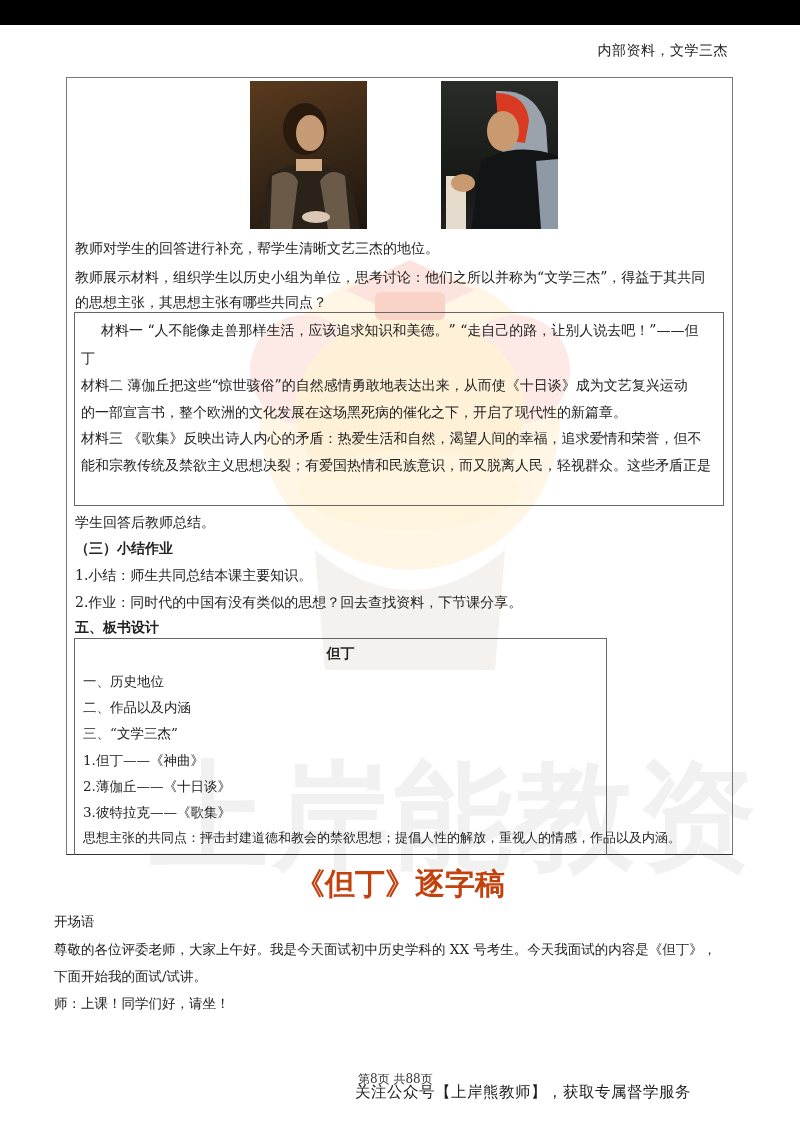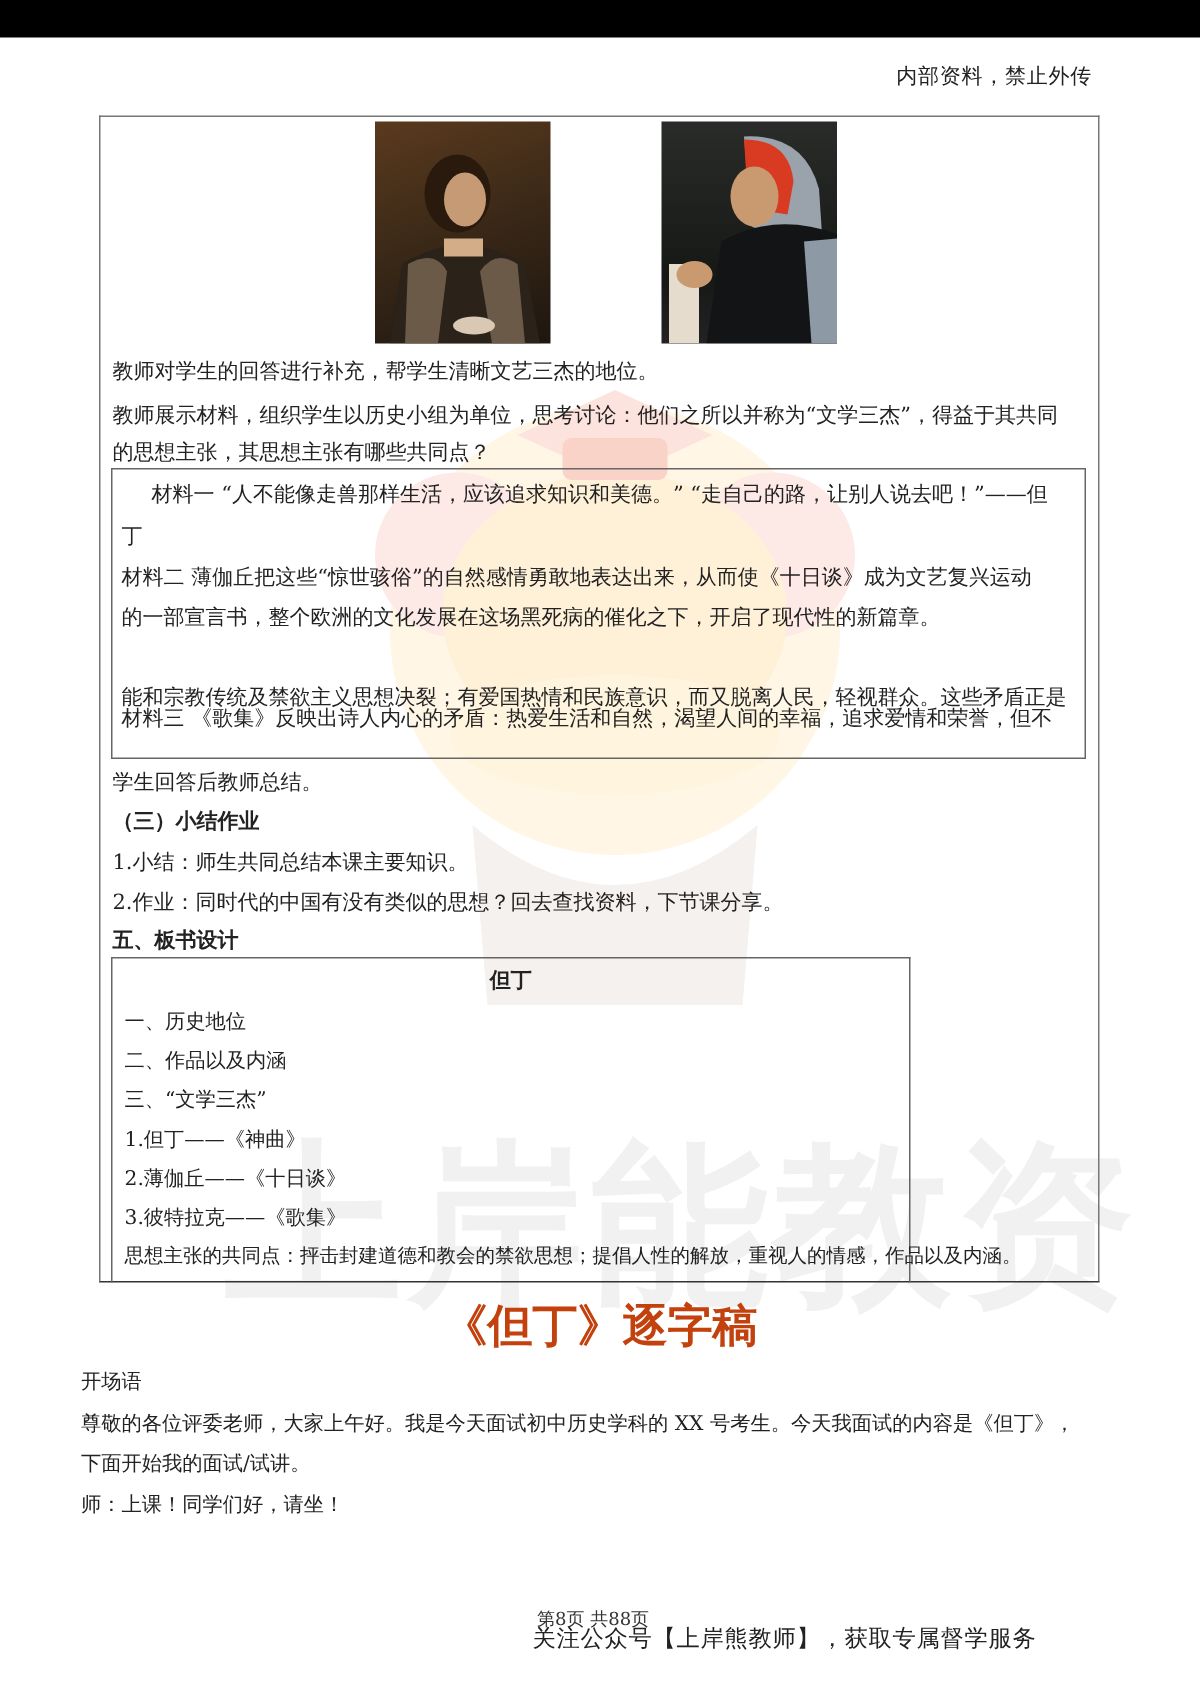--- a/index.html
+++ b/index.html
@@ -61,21 +61,21 @@
   }
   .footer-promo {
     position: absolute; left: 355px; top: 1082px; font-size: 15.5px; color: #222;
     font-family: "DejaVu Sans", sans-serif; z-index: 2; letter-spacing: 0.5px;
   }
 </style>
 </head>
 <body>
 
 <div class="topbar"></div>
-<div class="header-note">内部资料，禁止外传</div>
+<div class="header-note">内部资料，文学三杰</div>
 
 <svg class="wm-mascot" viewBox="0 0 430 430">
   <circle cx="215" cy="170" r="150" fill="#fff6e6"></circle>
   <circle cx="110" cy="120" r="55" fill="#fde9e6"></circle>
   <circle cx="320" cy="120" r="55" fill="#fde9e6"></circle>
   <ellipse cx="215" cy="160" rx="115" ry="95" fill="#fff0d8"></ellipse>
   <path d="M150 40 L215 10 L280 40 L215 70 Z" fill="#fde3dd"></path>
   <rect x="180" y="42" width="70" height="28" rx="6" fill="#f9d2c8"></rect>
   <path d="M120 300 Q215 380 310 300 L300 420 L130 420 Z" fill="#f4f1ee"></path>
   <ellipse cx="215" cy="240" rx="110" ry="40" fill="#fff5de"></ellipse>
@@ -109,21 +109,21 @@
 
 <div class="p" style="top:233px;">教师对学生的回答进行补充，帮学生清晰文艺三杰的地位。</div>
 <div class="p" style="top:262px;">教师展示材料，组织学生以历史小组为单位，思考讨论：他们之所以并称为“文学三杰”，得益于其共同</div>
 <div class="p" style="top:287px;">的思想主张，其思想主张有哪些共同点？</div>
 
 <div class="materials">
   <div class="line" style="top:2px;margin-left:20px;">材料一 “人不能像走兽那样生活，应该追求知识和美德。” “走自己的路，让别人说去吧！”——但</div>
   <div class="line" style="top:30px;">丁</div>
   <div class="line" style="top:57px;">材料二 薄伽丘把这些“惊世骇俗”的自然感情勇敢地表达出来，从而使《十日谈》成为文艺复兴运动</div>
   <div class="line" style="top:84px;text-align:center;">的一部宣言书，整个欧洲的文化发展在这场黑死病的催化之下，开启了现代性的新篇章。</div>
-  <div class="line" style="top:110px;margin-top:41px;">材料三 《歌集》反映出诗人内心的矛盾：热爱生活和自然，渴望人间的幸福，追求爱情和荣誉，但不</div>
+  <div class="line" style="top:110px;">材料三 《歌集》反映出诗人内心的矛盾：热爱生活和自然，渴望人间的幸福，追求爱情和荣誉，但不</div>
   <div class="line" style="top:137px;">能和宗教传统及禁欲主义思想决裂；有爱国热情和民族意识，而又脱离人民，轻视群众。这些矛盾正是</div>
 </div>
 
 <div class="p" style="top:507px;">学生回答后教师总结。</div>
 <div class="p bold" style="top:533px;">（三）小结作业</div>
 <div class="p" style="top:560px;">1.小结：师生共同总结本课主要知识。</div>
 <div class="p" style="top:587px;">2.作业：同时代的中国有没有类似的思想？回去查找资料，下节课分享。</div>
 <div class="p bold" style="top:612px;">五、板书设计</div>
 
 <div class="board">

